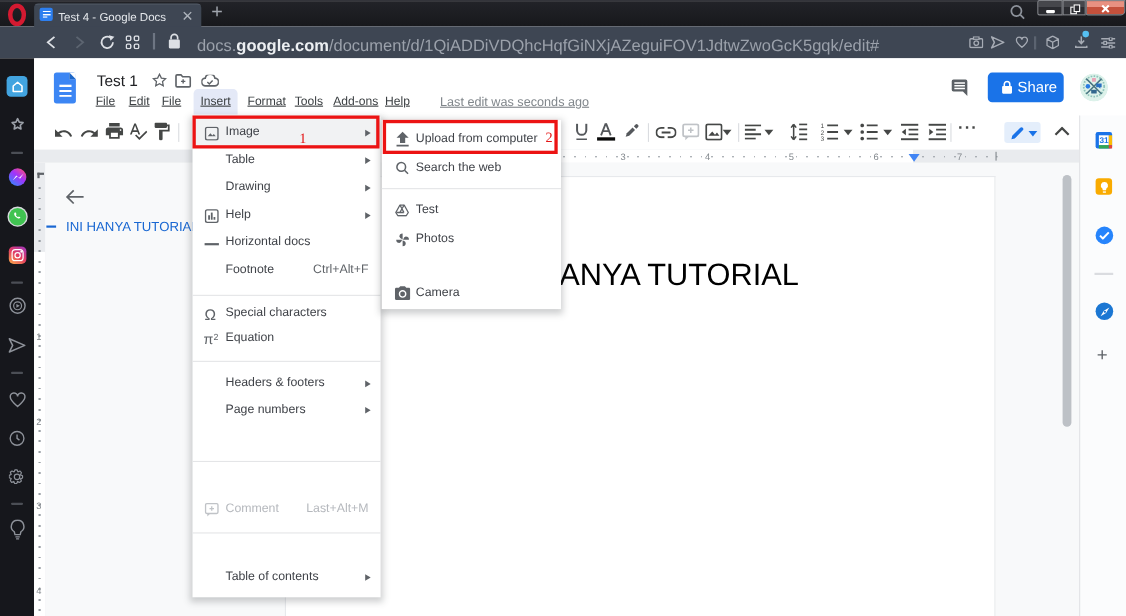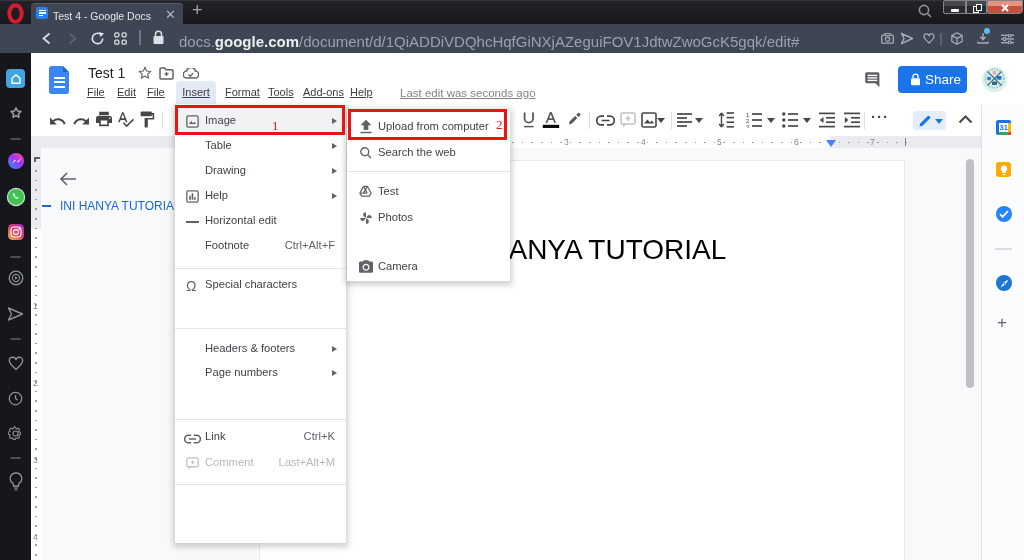--- a/index.html
+++ b/index.html
@@ -488,60 +488,59 @@
           <rect x="1" y="1" width="14" height="14" rx="2" fill="none" stroke="#5f6368" stroke-width="1.6"></rect>
           <rect x="4" y="7" width="2" height="5" fill="#5f6368"></rect>
           <rect x="7" y="4" width="2" height="8" fill="#5f6368"></rect>
           <rect x="10" y="9" width="2" height="3" fill="#5f6368"></rect>
         </svg>
         <span class="txt" style="top:5px">Help</span>
         <span class="arr"></span>
       </div>
     <div class="row" style="top:103px">
         <div style="position:absolute;left:11px;top:12px;width:13px;height:2px;background:#5f6368"></div>
-        <span class="txt" style="top:5px">Horizontal edit</span>
+        <span class="txt" style="top:5px">Horizontal docs</span>
       </div>
     <div class="row" style="top:128px">
         <span class="txt" style="top:5px">Footnote</span>
         <span class="sc" style="top:5px">Ctrl+Alt+F</span>
       </div>
     <div class="msep" style="top:161.5px"></div>
     <div class="row" style="top:167px">
         <span style="position:absolute;left:11px;top:5px;font-size:14px;color:#5f6368">Ω</span>
         <span class="txt" style="top:5px">Special characters</span>
       </div>
+    <div class="row" style="top:190px">
+        <span style="position:absolute;left:10px;top:5px;font-size:13px;color:#5f6368">π<span style="font-size:8px;vertical-align:4px">2</span></span>
+        <span class="txt" style="top:5px">Equation</span>
+      </div>
     <div class="msep" style="top:222px"></div>
     <div class="row" style="top:230.5px">
         <span class="txt" style="top:5px">Headers &amp; footers</span>
         <span class="arr"></span>
       </div>
     <div class="row" style="top:254.5px">
         <span class="txt" style="top:5px">Page numbers</span>
         <span class="arr"></span>
       </div>
     <div class="msep" style="top:313px"></div>
-    <div class="row" style="top:318.5px">
-        <svg style="position:absolute;left:9px;top:9px" width="17" height="10" viewBox="0 0 19 11">
-          <g fill="none" stroke="#5f6368" stroke-width="1.7">
-            <path d="M8 1.2 H5 a4.3 4.3 0 0 0 0 8.6 H8 M11 1.2 h3 a4.3 4.3 0 0 1 0 8.6 H11 M5.5 5.5 h8"></path>
-          </g>
-        </svg>
-        <span class="txt" style="top:5px">Link</span>
-        <span class="sc" style="top:5px">Ctrl+K</span>
-      </div>
     <div class="row gray" style="top:344.5px">
         <svg style="position:absolute;left:11px;top:6px" width="13" height="13" viewBox="0 0 16 16">
           <rect x="1" y="1" width="14" height="11" rx="1.5" fill="none" stroke="#c0c3c7" stroke-width="1.6"></rect>
           <path d="M8 4 v5 M5.5 6.5 h5" stroke="#c0c3c7" stroke-width="1.4"></path>
           <path d="M3 12 v3.4 l3.4-3.4z" fill="#c0c3c7"></path>
         </svg>
         <span class="txt" style="top:5px">Comment</span>
         <span class="sc" style="top:5px">Last+Alt+M</span>
       </div>
     <div class="msep" style="top:378px"></div>
+    <div class="row" style="top:407px">
+        <span class="txt" style="top:5px">Table of contents</span>
+        <span class="arr"></span>
+      </div>
   </div>
   <div class="menu" id="menu2">
     <div class="row" style="top:5px">
         <svg style="position:absolute;left:12px;top:5px" width="14" height="15" viewBox="4 2 16 19">
           <path d="M9 16h6v-6h4l-7-7-7 7h4zm-4 2h14v2H5z" fill="#5f6368"></path>
         </svg>
         <span class="txt" style="left:31px;top:6px">Upload from computer</span>
       </div>
     <div class="row" style="top:30.5px">
         <svg style="position:absolute;left:12px;top:6px" width="14" height="14" viewBox="0 0 17 17">

